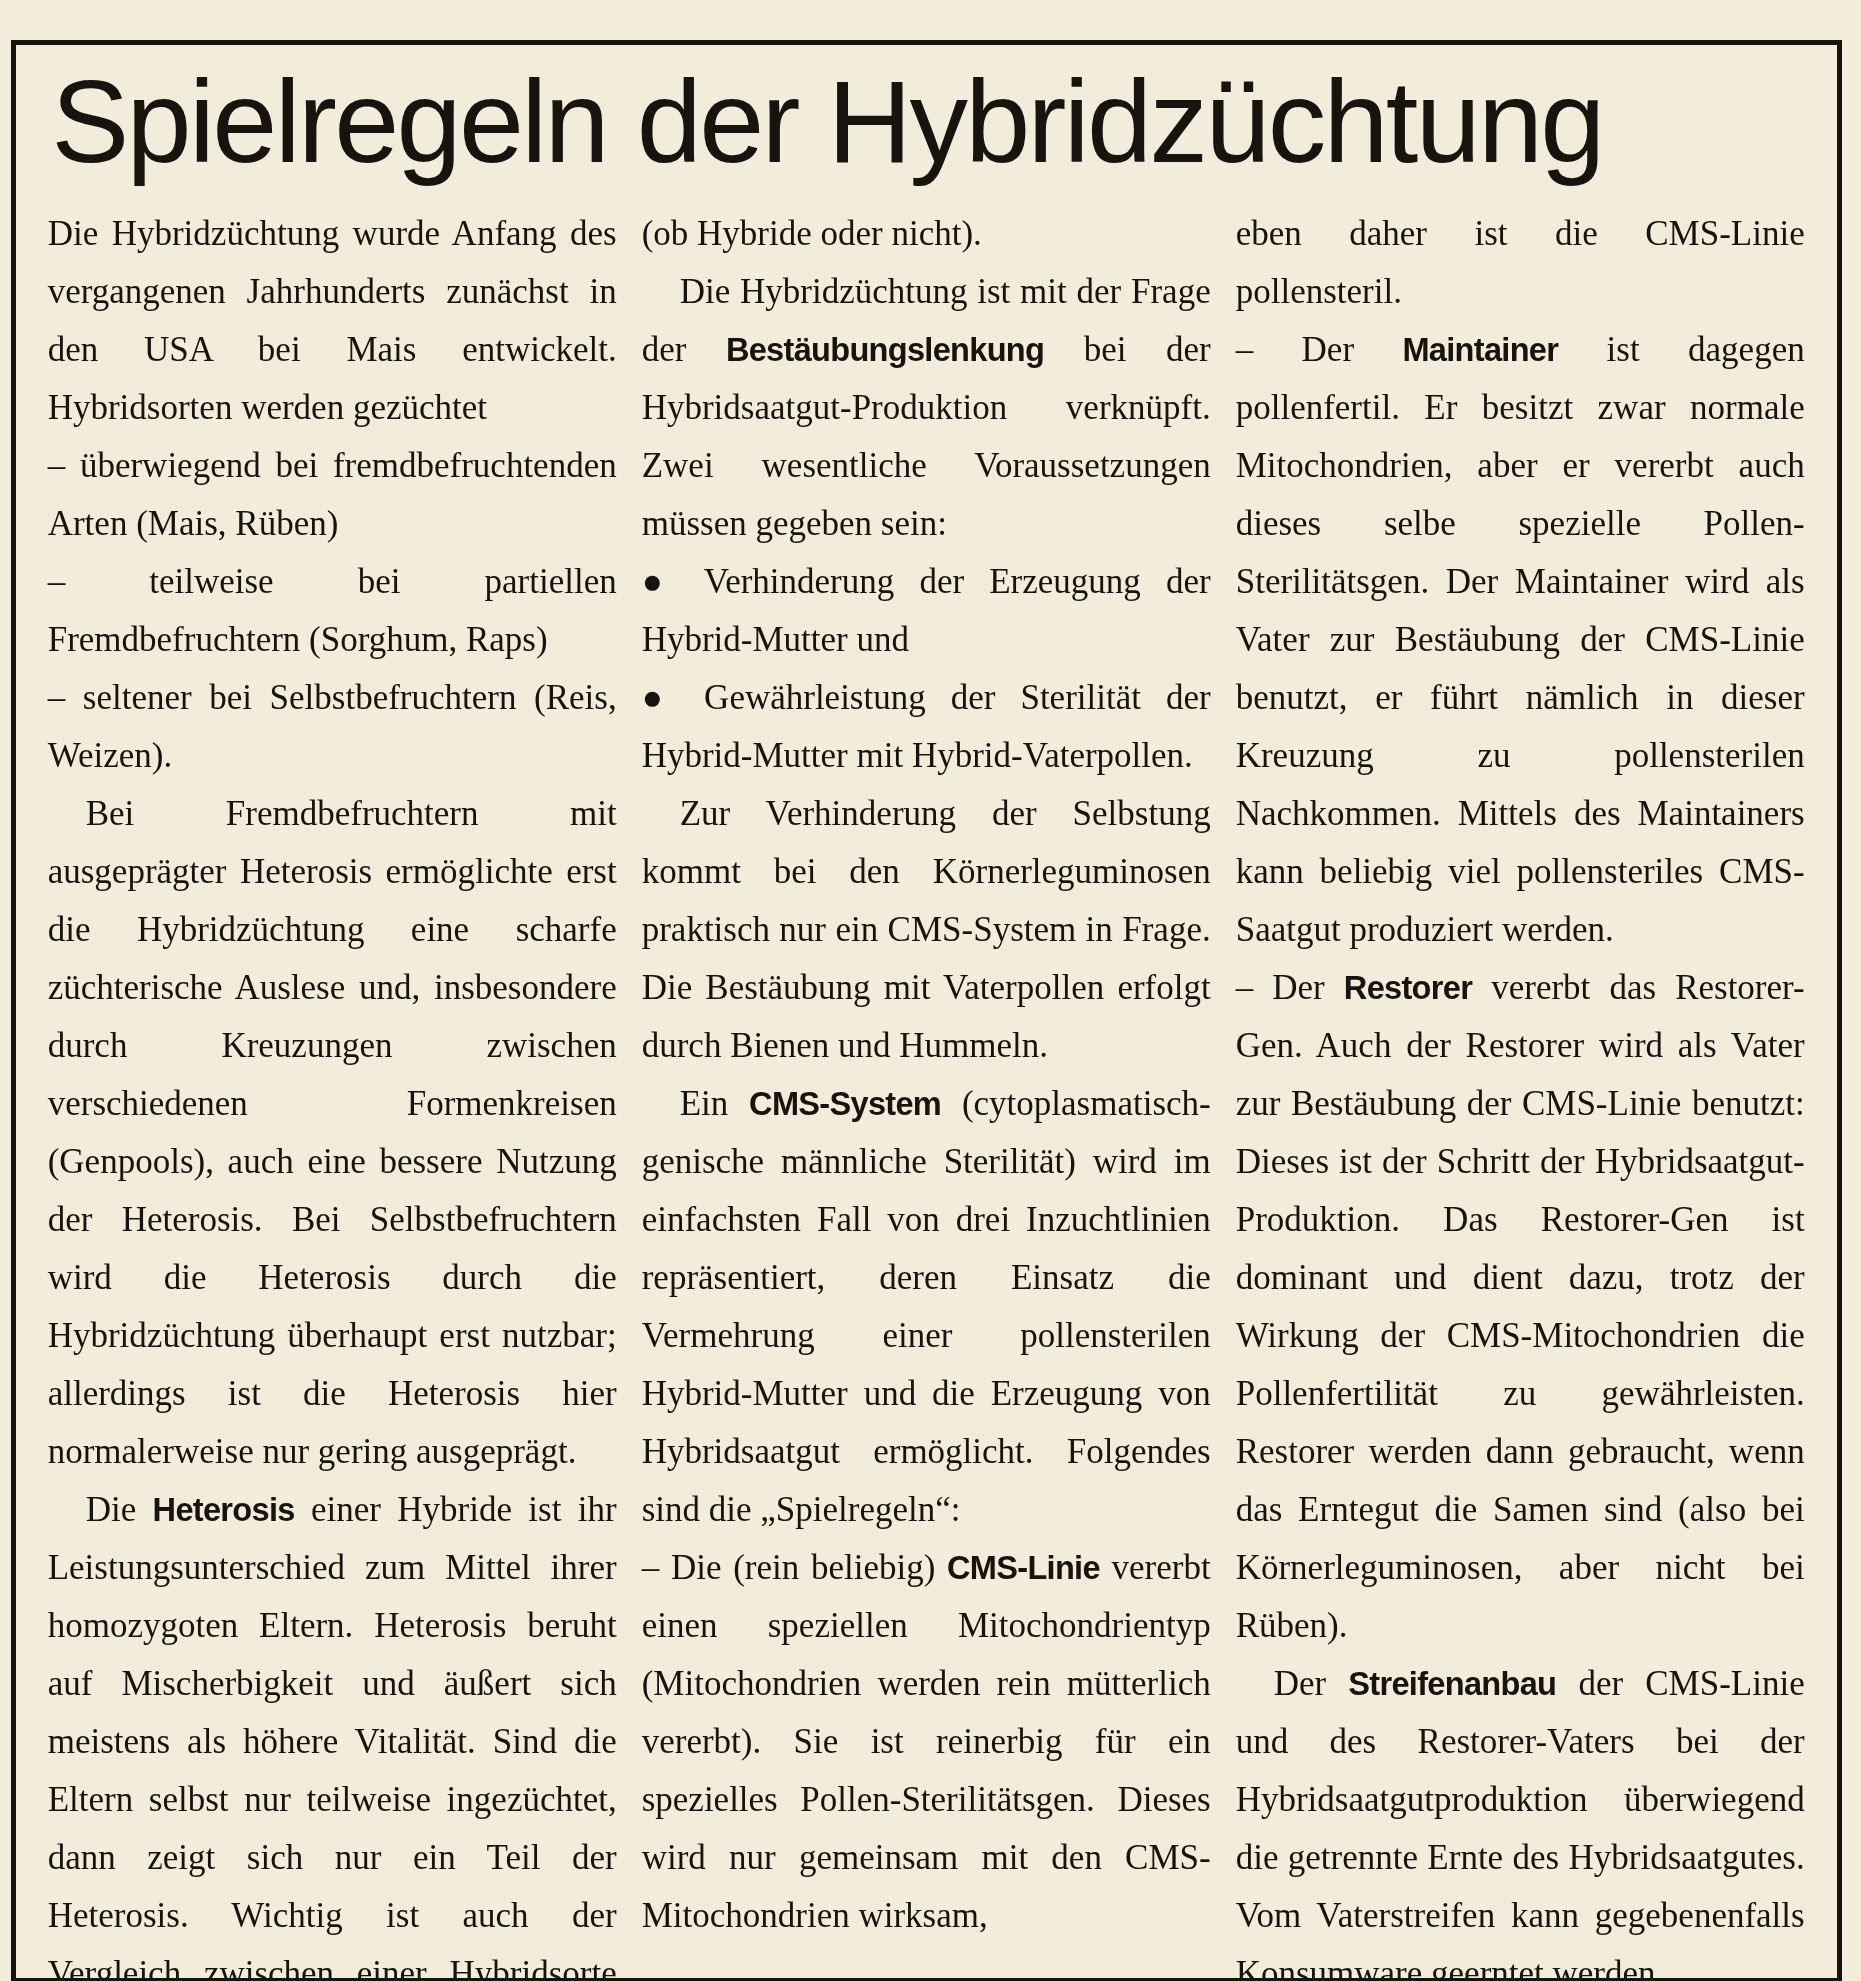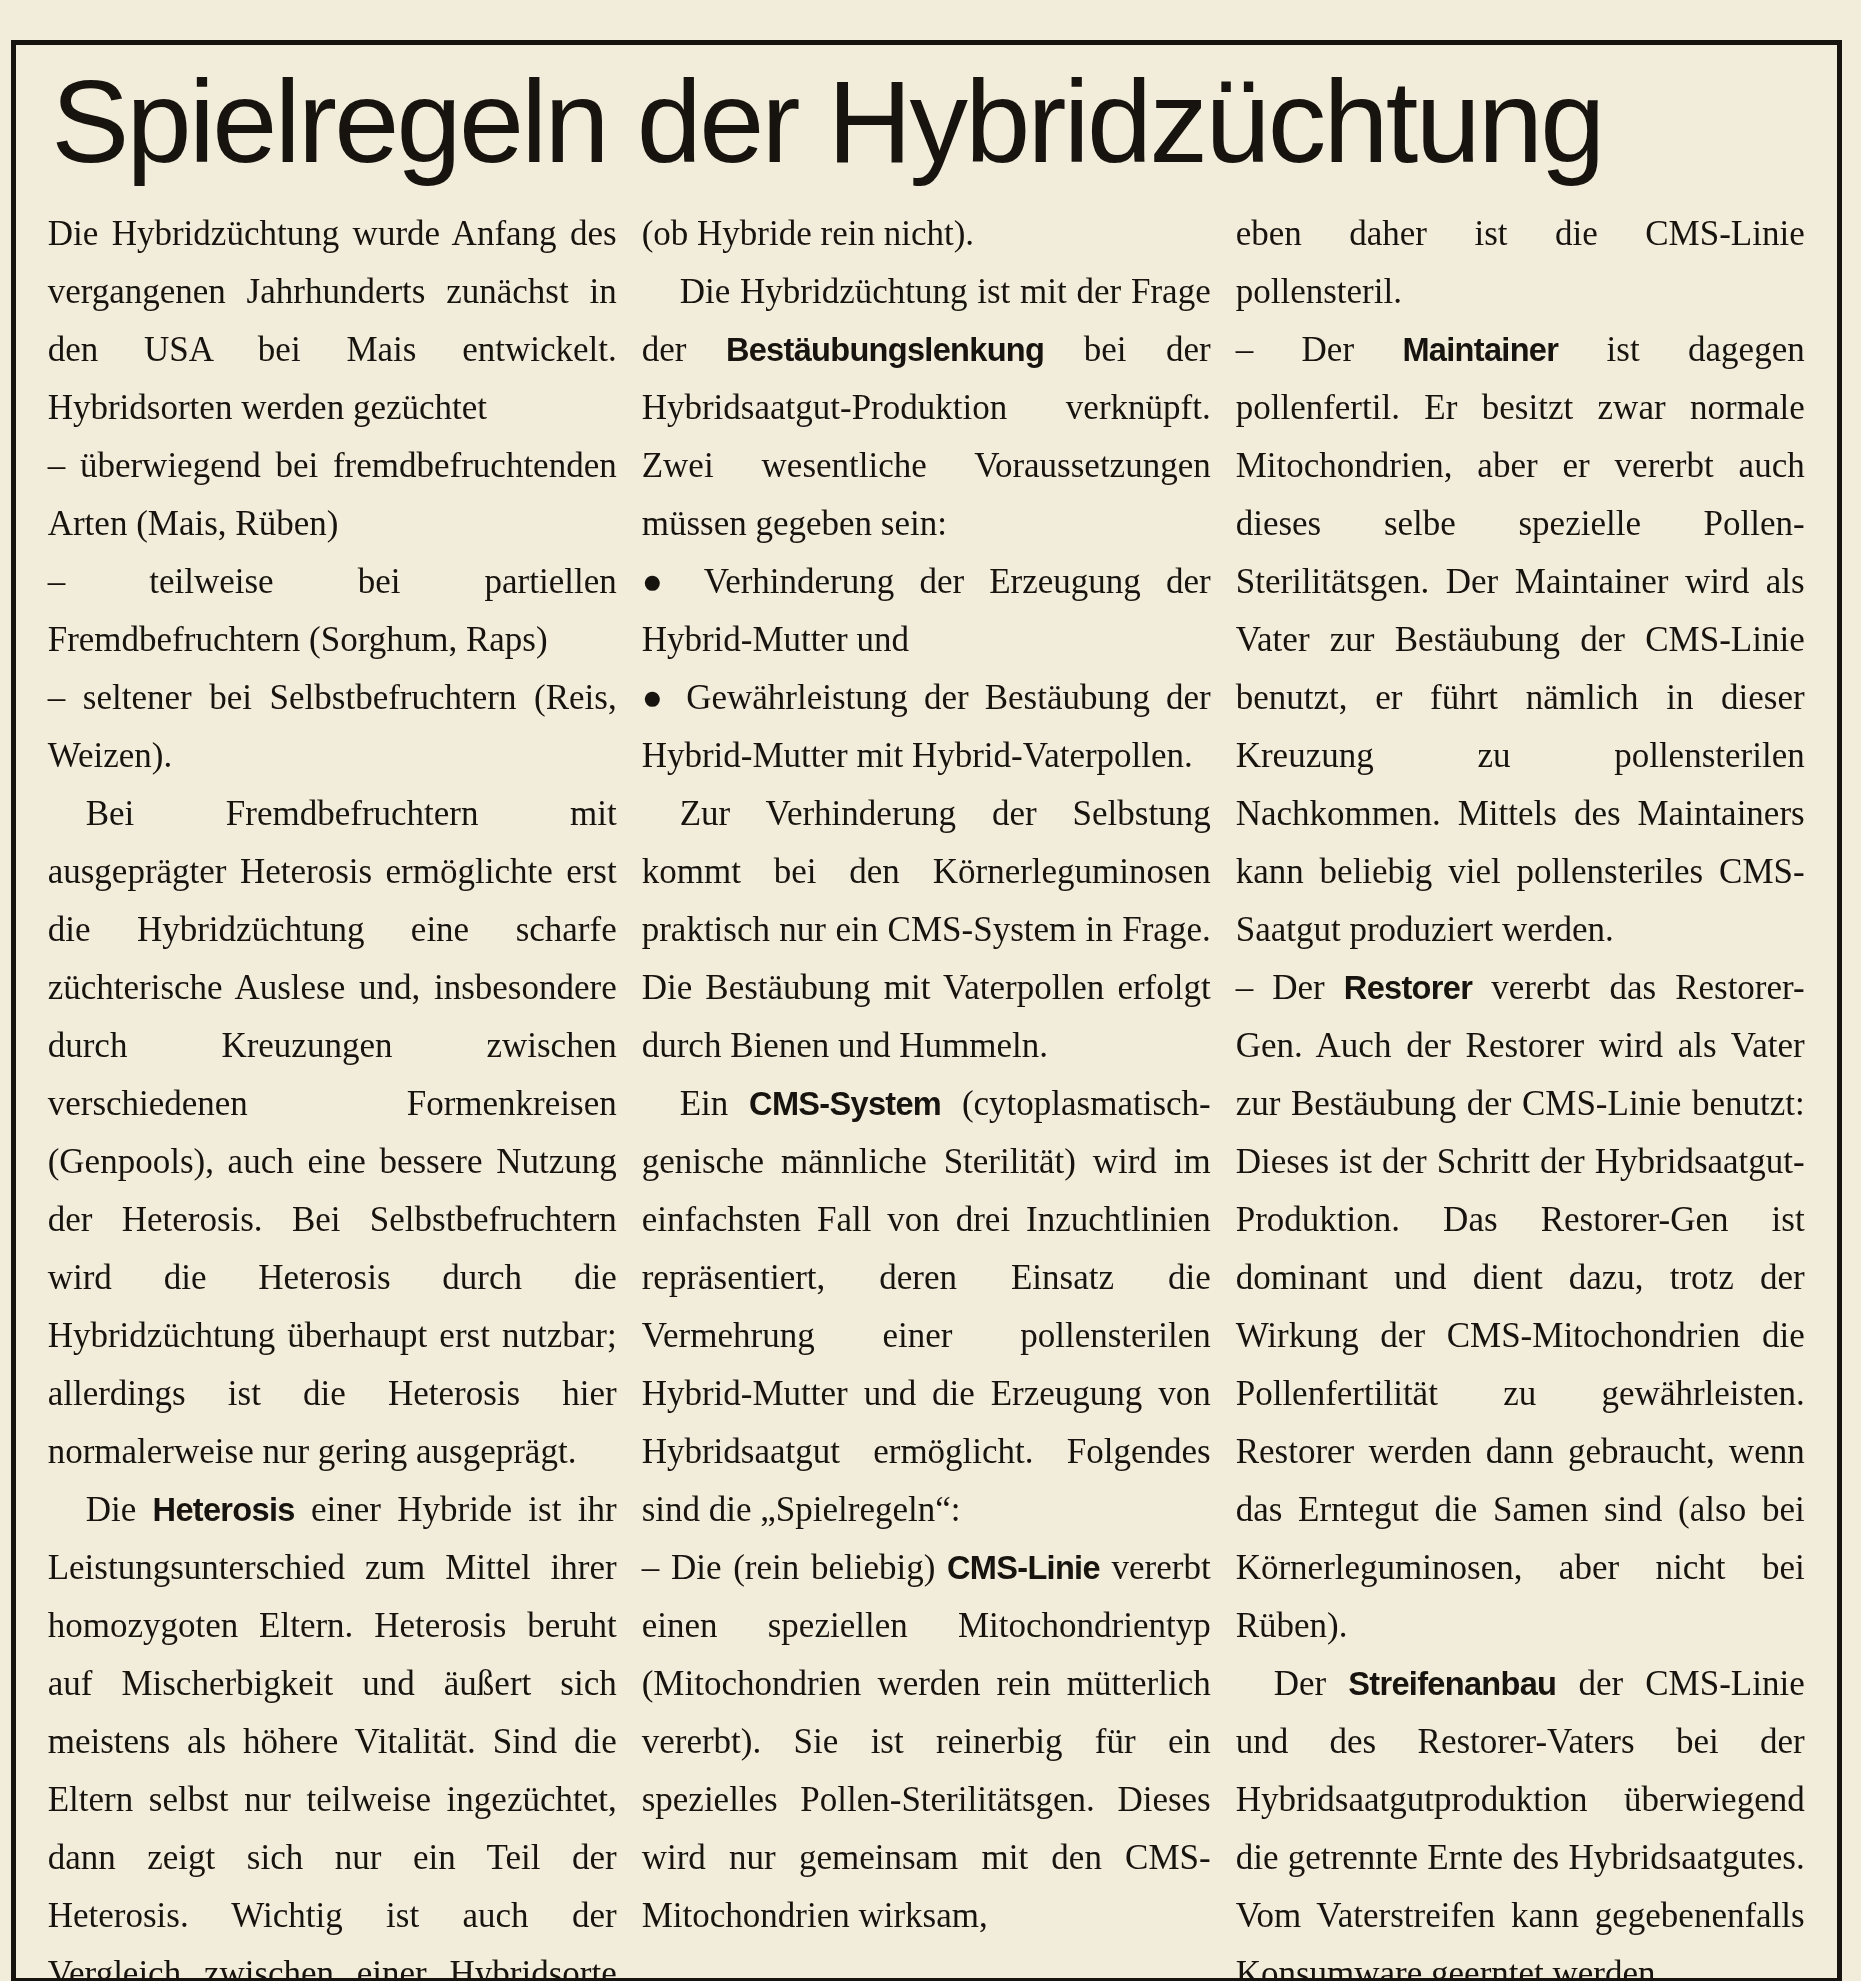--- a/index.html
+++ b/index.html
@@ -63,24 +63,24 @@
     <div class="cols" id="cols">
         <div class="col">
           <p><span>Die Hybridzüchtung wurde Anfang des vergangenen Jahrhunderts zunächst in den USA bei Mais entwickelt. Hybridsorten werden gezüchtet</span></p>
           <p><span>– überwiegend bei fremdbefruchtenden Arten (Mais, Rüben)</span></p>
           <p><span>– teilweise bei partiellen Fremdbefruchtern (Sorghum, Raps)</span></p>
           <p><span>– seltener bei Selbstbefruchtern (Reis, Weizen).</span></p>
           <p class="indent"><span>Bei Fremdbefruchtern mit ausgeprägter Heterosis ermöglichte erst die Hybridzüchtung eine scharfe züchterische Auslese und, insbesondere durch Kreuzungen zwischen verschiedenen Formenkreisen (Genpools), auch eine bessere Nutzung der Heterosis. Bei Selbstbefruchtern wird die Heterosis durch die Hybridzüchtung überhaupt erst nutzbar; allerdings ist die Heterosis hier normalerweise nur gering ausgeprägt.</span></p>
           <p class="indent"><span>Die </span><span class="bold-term">Heterosis</span><span> einer Hybride ist ihr Leistungsunterschied zum Mittel ihrer homozygoten Eltern. Heterosis beruht auf Mischerbigkeit und äußert sich meistens als höhere Vitalität. Sind die Eltern selbst nur teilweise ingezüchtet, dann zeigt sich nur ein Teil der Heterosis. Wichtig ist auch der Vergleich zwischen einer Hybridsorte und der besten Konkurrenz-Sorte</span></p>
         </div>
         <div class="col">
-          <p><span>(ob Hybride rein nicht).</span></p>
+          <p><span>(ob Hybride oder nicht).</span></p>
           <p class="indent"><span>Die Hybridzüchtung ist mit der Frage der </span><span class="bold-term">Bestäubungslenkung</span><span> bei der Hybridsaatgut-Produktion verknüpft. Zwei wesentliche Voraussetzungen müssen gegeben sein:</span></p>
           <p><span>● Verhinderung der Erzeugung der Hybrid-Mutter und</span></p>
-          <p><span>● Gewährleistung der Bestäubung der Hybrid-Mutter mit Hybrid-Vaterpollen.</span></p>
+          <p><span>● Gewährleistung der Sterilität der Hybrid-Mutter mit Hybrid-Vaterpollen.</span></p>
           <p class="indent"><span>Zur Verhinderung der Selbstung kommt bei den Körnerleguminosen praktisch nur ein CMS-System in Frage. Die Bestäubung mit Vaterpollen erfolgt durch Bienen und Hummeln.</span></p>
           <p class="indent"><span>Ein </span><span class="bold-term">CMS-System</span><span> (cytoplasmatisch-genische männliche Sterilität) wird im einfachsten Fall von drei Inzuchtlinien repräsentiert, deren Einsatz die Vermehrung einer pollensterilen Hybrid-Mutter und die Erzeugung von Hybridsaatgut ermöglicht. Folgendes sind die „Spielregeln“:</span></p>
           <p><span>– Die (rein beliebig) </span><span class="bold-term">CMS-Linie</span><span> vererbt einen speziellen Mitochondrientyp (Mitochondrien werden rein mütterlich vererbt). Sie ist reinerbig für ein spezielles Pollen-Sterilitätsgen. Dieses wird nur gemeinsam mit den CMS-Mitochondrien wirksam,</span></p>
         </div>
         <div class="col">
           <p><span>eben daher ist die CMS-Linie pollensteril.</span></p>
           <p><span>– Der </span><span class="bold-term">Maintainer</span><span> ist dagegen pollenfertil. Er besitzt zwar normale Mitochondrien, aber er vererbt auch dieses selbe spezielle Pollen-Sterilitätsgen. Der Maintainer wird als Vater zur Bestäubung der CMS-Linie benutzt, er führt nämlich in dieser Kreuzung zu pollensterilen Nachkommen. Mittels des Maintainers kann beliebig viel pollensteriles CMS-Saatgut produziert werden.</span></p>
           <p><span>– Der </span><span class="bold-term">Restorer</span><span> vererbt das Restorer-Gen. Auch der Restorer wird als Vater zur Bestäubung der CMS-Linie benutzt: Dieses ist der Schritt der Hybridsaatgut-Produktion. Das Restorer-Gen ist dominant und dient dazu, trotz der Wirkung der CMS-Mitochondrien die Pollenfertilität zu gewährleisten. Restorer werden dann gebraucht, wenn das Erntegut die Samen sind (also bei Körnerleguminosen, aber nicht bei Rüben).</span></p>
           <p class="indent"><span>Der </span><span class="bold-term">Streifenanbau</span><span> der CMS-Linie und des Restorer-Vaters bei der Hybridsaatgutproduktion überwiegend die getrennte Ernte des Hybridsaatgutes. Vom Vaterstreifen kann gegebenenfalls Konsumware geerntet werden.</span></p>
         </div>

